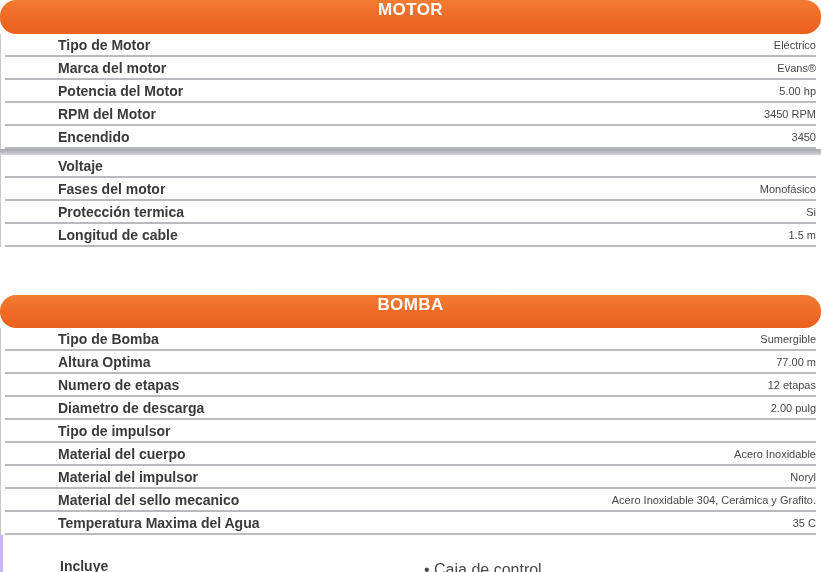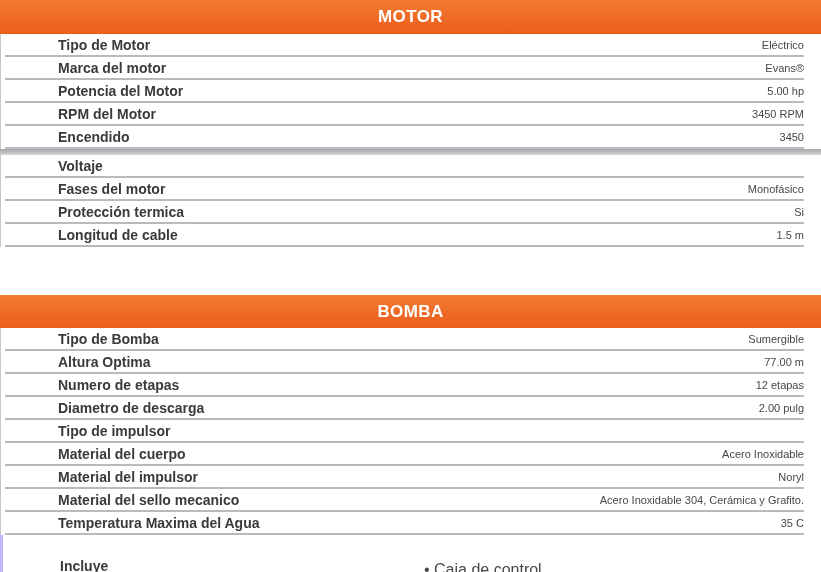--- a/index.html
+++ b/index.html
@@ -6,30 +6,30 @@
   html, body {
     width: 821px; height: 572px; overflow: hidden;
     background: #ffffff;
     font-family: "Liberation Sans", sans-serif;
   }
   .spec-table { width: 821px; }
 
   .section-header {
     height: 34px;
     background: linear-gradient(180deg, #f37b33 0%, #ee6a24 55%, #ec601e 100%);
-    display: flex; align-items: center; justify-content: center;
+    display: flex; align-items: flex-start; justify-content: center; border-radius: 16px;
   }
   .section-header.bomba { height: 33px; margin-top: 48px; }
   .section-header .section-title {
     color: #ffffff; font-weight: bold; font-size: 17px; letter-spacing: 0.4px;
   }
 
   .rows {
     border-left: 1px solid #c8c9cb;
-    padding: 0 17px 0 4px;
+    padding: 0 5px 0 4px;
     background: #ffffff;
   }
   .row {
     height: 23px;
     display: flex; align-items: center;
     border-bottom: 2px solid #b9babe;
     background: #ffffff;
   }
   .label {
     width: 417px; padding-left: 53px;

